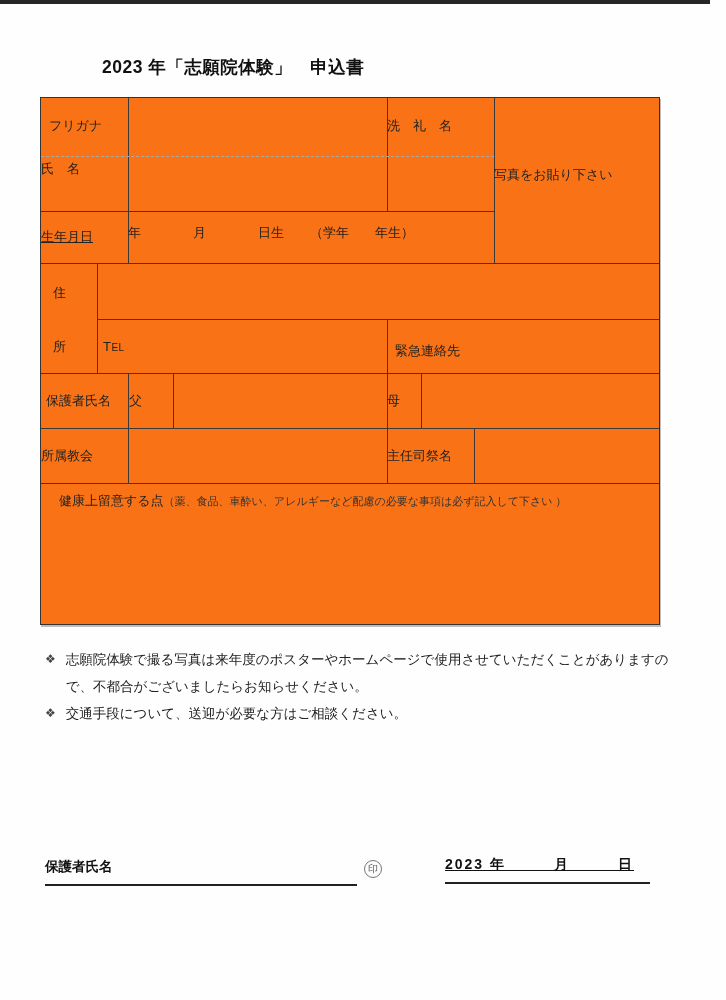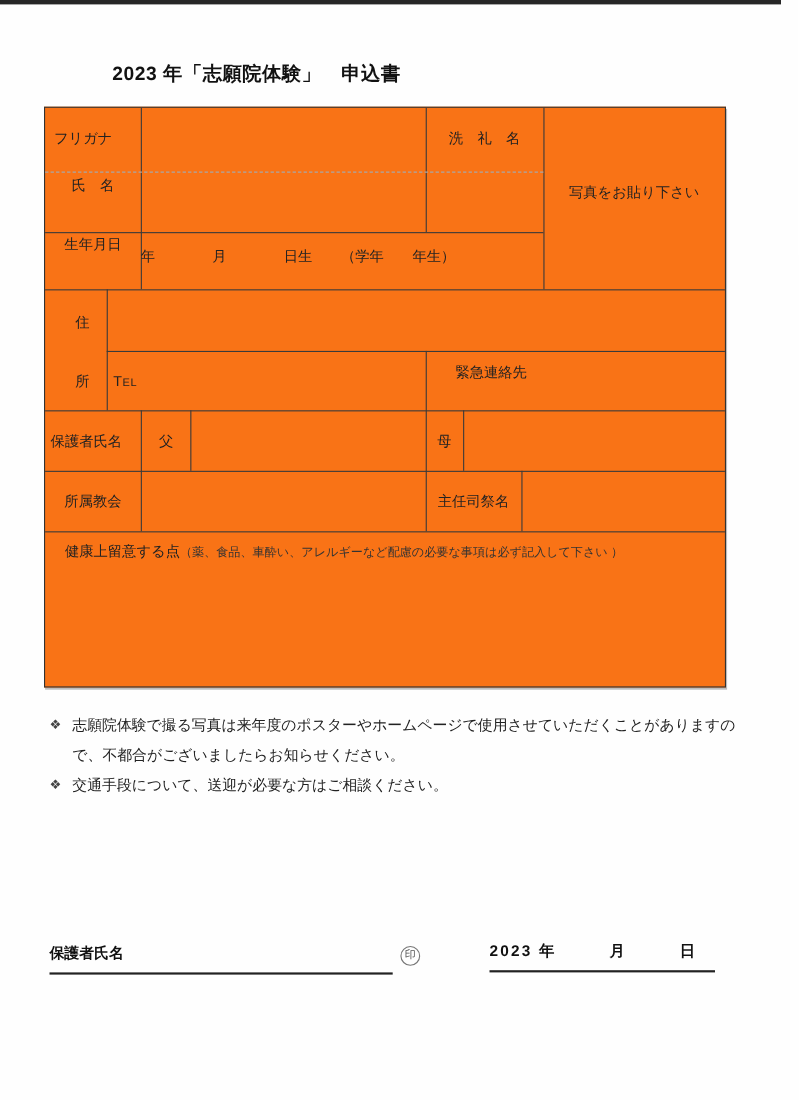--- a/index.html
+++ b/index.html
@@ -16,21 +16,21 @@
   .form-table {
     position:absolute; left:40px; top:97px; width:620px; height:528px;
     border:1px solid #333; background:#f97316;
     box-shadow:1px 2px 0 rgba(110,110,110,0.45);
   }
   .vline { position:absolute; width:1px; background:#3a3a3a; }
   .hline { position:absolute; height:1px; background:#3a3a3a; }
   .hline-dashed { position:absolute; height:0; border-top:1px dashed #a8a8a8; background:none; }
 
   .cell-label { position:absolute; font-size:13px; color:#222; white-space:nowrap; }
-  .center { text-align:center; }
+  .center { }
   .tel-label { display:block; font-size:10px; letter-spacing:0.5px;text-align:right; }
   .tel-label::first-letter { font-size:13px; }
   .health-note { font-size:11px; color:#333; }
 
   
   .notes { position:absolute; left:45px; top:646px; width:630px; }
   .note-item { display:flex; gap:10px; font-size:13.5px; line-height:27px; color:#222; }
   .note-marker { font-size:12px; line-height:27px; color:#444; flex:0 0 auto; }
 
   
@@ -44,21 +44,21 @@
   }
   .seal {
     position:absolute; left:364px; top:860px; width:18px; height:18px;
     border:1px solid #777; border-radius:50%;
     font-size:10px; line-height:16px; text-align:center; color:#555;
   }
   .date-line {
     position:absolute; left:445px; top:856px; width:205px;
     border-bottom:2px solid #222; padding-bottom:8px;
     font-size:14px; font-weight:bold; color:#111;
-    letter-spacing:2px; white-space:nowrap;
+    letter-spacing:2px; white-space:nowrap;text-decoration:underline;
   }
 </style>
 </head>
 <body>
 
 <div class="page">
 
   <div class="top-edge"></div>
 
   <div class="title">2023 年「志願院体験」　申込書</div>
@@ -83,27 +83,27 @@
     <div class="hline" style="left:0;    top:330px; width:618px;"></div>
     <div class="hline" style="left:0;    top:385px; width:618px;"></div>
 
     <span class="cell-label" style="left:8px; top:19px;">フリガナ</span>
     <span class="cell-label center" style="left:346px; width:107px; top:19px;">洗　礼　名</span>
 
     <span class="cell-label center" style="left:0; width:87px; top:62px;">氏　名</span>
 
     <span class="cell-label center" style="left:453px; width:165px; top:68px;">写真をお貼り下さい</span>
 
-    <span class="cell-label center" style="left:0; width:87px; top:115px;">生年月日</span>
+    <span class="cell-label center" style="left:0; width:87px; top:130px;text-decoration:underline;">生年月日</span>
     <span class="cell-label" style="left:87px; width:366px; top:126px; ">年　　　　月　　　　日生　　（学年　　年生）</span>
 
     <span class="cell-label center" style="left:12px; width:44px; top:186px;">住</span>
     <span class="cell-label center" style="left:12px; width:44px; top:240px;">所</span>
     <span class="cell-label tel-label" style="left:62px; top:241px;">TEL</span>
-    <span class="cell-label" style="left:354px; top:232px;margin-left:19px;">緊急連絡先</span>
+    <span class="cell-label" style="left:354px; top:244px;">緊急連絡先</span>
 
     <span class="cell-label" style="left:5px; top:294px;">保護者氏名</span>
     <span class="cell-label center" style="left:88px; width:44px; top:294px;">父</span>
     <span class="cell-label center" style="left:346px; width:34px; top:294px;">母</span>
 
     <span class="cell-label center" style="left:0; width:87px; top:349px;">所属教会</span>
     <span class="cell-label center" style="left:346px; width:87px; top:349px;">主任司祭名</span>
 
     <div class="cell-label" style="left:18px; top:394px; white-space:normal; width:590px;">
       <span>健康上留意する点</span><span class="health-note">（薬、食品、車酔い、アレルギーなど配慮の必要な事項は必ず記入して下さい ）</span>

